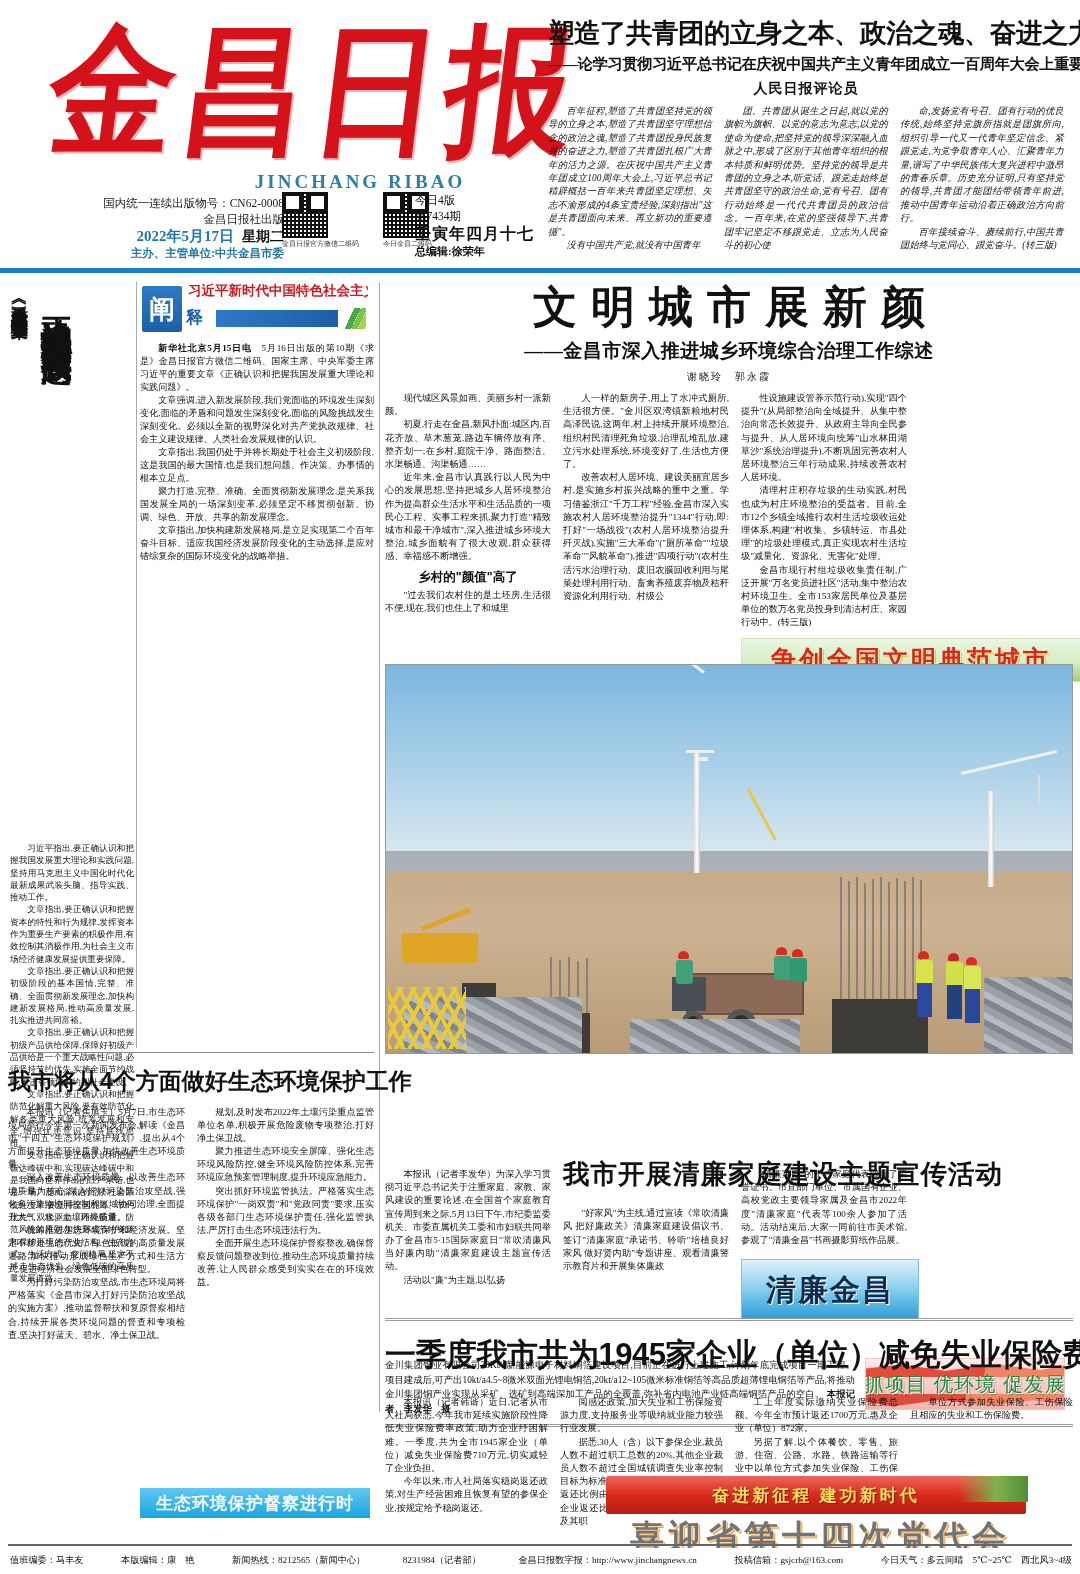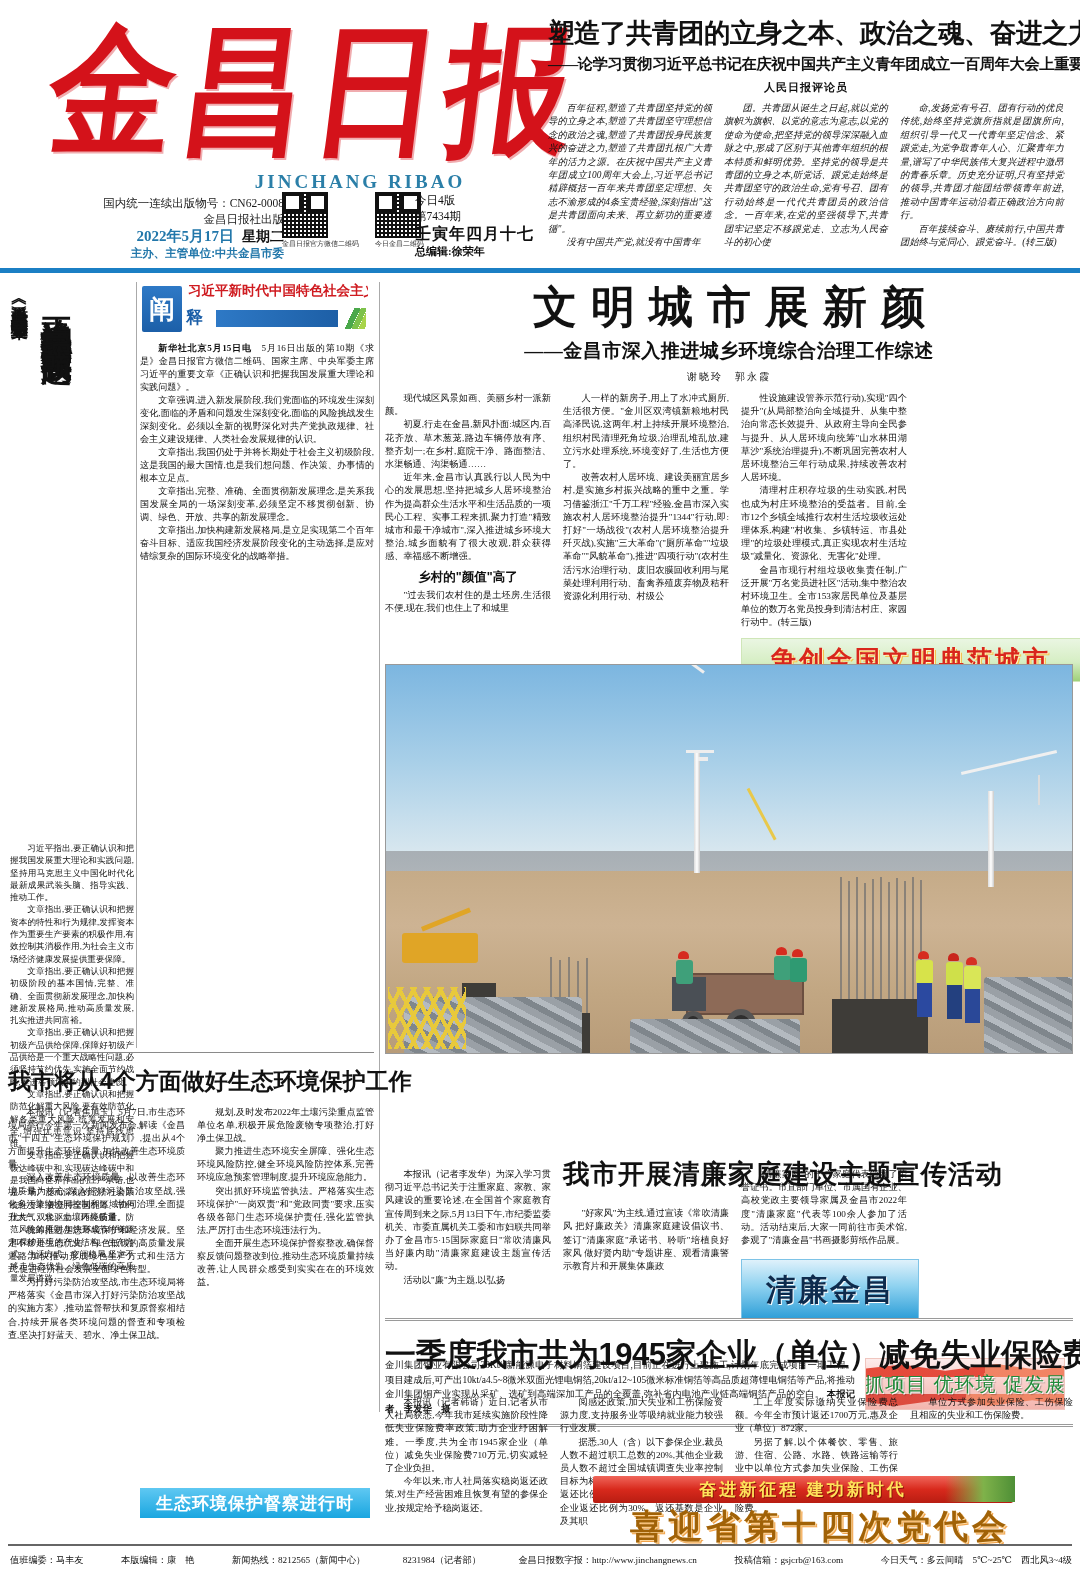--- a/index.html
+++ b/index.html
@@ -32,21 +32,21 @@
     font-size:19px; letter-spacing:3px;
   }
   .mast-info { position:absolute; left:34px; top:196px; width:250px; text-align:right;
                font-size:11.5px; line-height:15.5px; color:#1a1a1a; }
   .mast-info .row1 { font-size:11.5px; }
   .mast-info .row2 { font-size:11.5px; }
   .mast-date { font-size:15px; font-weight:700; color:#2277aa; margin-top:2px; letter-spacing:0px;}
   .mast-date .wd { font-size:14px; color:#111; font-weight:700; margin-left:8px;}
   .mast-org { font-size:11.5px; color:#2277aa; font-weight:700; margin-top:1px;}
 
-  .qr-wrap { position:absolute; left:282px; top:192px; display:flex; gap:16px; }
+  .qr-wrap { position:absolute; left:282px; top:192px; display:flex; gap:24px; }
   .qr-block { text-align:center; }
   .qr {
     width:46px; height:46px;
     background-image:
       repeating-linear-gradient(0deg,#111 0 2px,transparent 2px 4px),
       repeating-linear-gradient(90deg,#111 0 2px,transparent 2px 4px);
     background-color:#fff;
     position:relative;
   }
   .qr::before, .qr::after {
@@ -63,21 +63,21 @@
   .mast-right .ed { font-size:11px; font-weight:700; }
 
   
   .editorial { position:absolute; left:548px; top:16px; width:516px; }
   .ed-title {
     font-family:"Liberation Sans","DejaVu Sans",sans-serif;
     font-weight:700; font-size:26.5px; letter-spacing:-0.5px;
     text-align:center; line-height:34px; white-space:nowrap;
   }
   .ed-sub { font-size:15.2px; text-align:center; margin-top:4px; font-weight:600; letter-spacing:-0.3px; white-space:nowrap;}
-  .ed-byline { font-size:11px; text-align:center; margin-top:5px; font-weight:700; letter-spacing:1px;}
+  .ed-byline { font-size:14px; text-align:center; margin-top:5px; font-weight:700; letter-spacing:1px;}
   .ed-cols { display:flex; gap:12px; margin-top:7px; }
   .ed-col { flex:1; font-size:9.3px; line-height:13.4px; text-align:justify;
             font-family:"Liberation Serif",serif; letter-spacing:0.1px; }
   .ed-col p { text-indent:2em;font-style:italic; }
 
   
   .rule-blue { position:absolute; left:0; width:1080px; height:5px; background:#1b7fc4; }
 
   
   .body-area { position:absolute; left:0; top:276px; width:1080px; height:1240px; }
@@ -238,33 +238,33 @@
      text-shadow:1px 1px 0 #fff; }
 
   
   .unemp { position:absolute; left:385px; top:1058px; width:688px; }
   .unemp-title { font-family:"Liberation Sans",sans-serif; font-weight:700;
      font-size:31px; text-align:center; letter-spacing:-0.5px; white-space:nowrap; }
   .unemp-cols { display:flex; gap:12px; margin-top:20px; }
   .unemp-col { width:166px; font-size:9.2px; line-height:13.2px; text-align:justify; }
   .unemp-col p { text-indent:2em; }
   .party-banner { position:absolute; left:570px; top:1200px; width:500px; height:72px; overflow:hidden;}
-  .pb-top { position:relative; width:420px; height:27px; margin-left:23px;
+  .pb-top { position:relative; width:420px; height:38px; margin-left:36px;
      background:linear-gradient(180deg,#f0665a 0%,#d8291c 50%,#b81d12 100%);
      display:flex; align-items:center; justify-content:center;
      border-radius:2px; }
   .pb-top span { font-family:"Liberation Sans",sans-serif; font-weight:700;
      font-size:17px; color:#ffe35a; letter-spacing:3px;
      text-shadow:1px 1px 0 #8b1108; }
   .pb-top::after { content:""; position:absolute; right:-2px; top:0; width:70px; height:26px;
      background:linear-gradient(90deg,rgba(216,41,28,0) 0%,#7fb24a 55%,#4e8f36 100%); }
   .pb-main { margin-top:3px; width:500px; height:42px;
      display:flex; align-items:center; justify-content:center;
      font-family:"Liberation Sans",sans-serif; font-weight:700;
-     font-size:34px; letter-spacing:4px; color:#a16207;
+     font-size:34px; letter-spacing:4px; color:#737373;
      text-shadow:1px 1px 0 #ffd9a0, 2px 2px 0 #f0a24a; }
 
   
   .footer { position:absolute; left:0; top:1544px; width:1080px; height:30px; }
   .footer-rule { position:absolute; left:8px; top:0; width:1064px; height:2px;
      border-top:1px solid #666; border-bottom:1px solid #666; }
   .footer-row { position:absolute; left:10px; top:10px; width:1062px;
      display:flex; justify-content:space-between; font-size:9.2px; color:#111; }
   .footer-row span { white-space:nowrap; }
 </style>
@@ -351,21 +351,21 @@
         <div class="sikao-sq">阐</div>
         <div class="sikao-top">习近平新时代中国特色社会主义思想</div>
         <div class="sikao-ch2">释</div>
         <div class="sikao-bar"></div>
         <div class="sikao-chev"></div>
       </div>
       <div class="c2-body">
         <p class="c2-lead"><b>新华社北京5月15日电</b>　<span>5月16日出版的第10期《求是》金昌日报官方微信二维码、国家主席、中央军委主席习近平的重要文章《正确认识和把握我国发展重大理论和实践问题》。</span></p>
         <p>文章强调,进入新发展阶段,我们党面临的环境发生深刻变化,面临的矛盾和问题发生深刻变化,面临的风险挑战发生深刻变化。必须以全新的视野深化对共产党执政规律、社会主义建设规律、人类社会发展规律的认识。</p>
         <p>文章指出,我国仍处于并将长期处于社会主义初级阶段,这是我国的最大国情,也是我们想问题、作决策、办事情的根本立足点。</p>
-        <p>文章指出,完整、准确、全面贯彻新发展理念,是关系我国发展全局的一场深刻变革,必须坚定不移贯彻创新、协调、绿色、开放、共享的新发展理念。</p>
+        <p>聚力打造,完整、准确、全面贯彻新发展理念,是关系我国发展全局的一场深刻变革,必须坚定不移贯彻创新、协调、绿色、开放、共享的新发展理念。</p>
         <p>文章指出,加快构建新发展格局,是立足实现第二个百年奋斗目标、适应我国经济发展阶段变化的主动选择,是应对错综复杂的国际环境变化的战略举措。</p>
       </div>
     </div>
 
     <div class="feature">
       <div class="feat-title">文明城市展新颜</div>
       <div class="feat-sub">——金昌市深入推进城乡环境综合治理工作综述</div>
       <div class="feat-byline">谢晓玲　郭永霞</div>
       <div class="feat-cols">
         <div class="feat-col">

